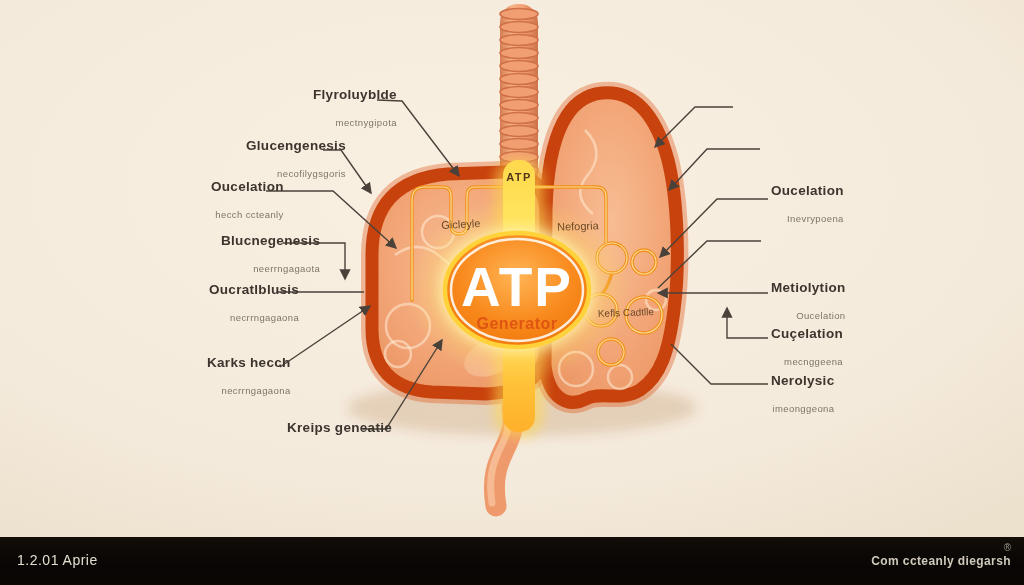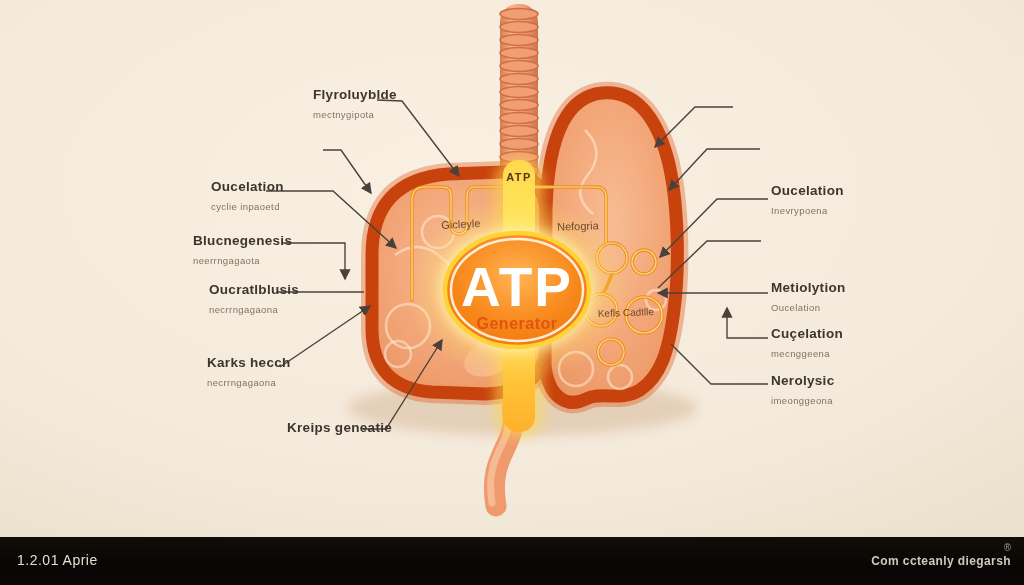--- a/index.html
+++ b/index.html
@@ -1,21 +1,21 @@
 <!DOCTYPE html>
 <html><head>
 <meta charset="utf-8">
 <style>
   html,body{margin:0;padding:0;background:#222;}
   .stage{position:relative;width:1024px;height:585px;overflow:hidden;
          font-family:"Liberation Sans",sans-serif;background:#f6ecdd;}
   .art{position:absolute;left:0;top:0;display:block;}
-  .lbl{position:absolute;pointer-events:none;}
+  .lbl{position:absolute;pointer-events:none;text-align:right;}
   .lbl .t{font-size:13.5px;font-weight:600;color:#3b352e;letter-spacing:.3px;line-height:13px;white-space:nowrap;}
-  .lbl .s{font-size:9.5px;color:#7d7467;letter-spacing:.4px;margin-top:8px;white-space:nowrap;}
+  .lbl .s{font-size:9.5px;color:#7d7467;letter-spacing:.4px;margin-top:16px;white-space:nowrap;}
   .footer{position:absolute;left:0;top:537px;width:1024px;height:48px;
           background:linear-gradient(180deg,#120d08 0%,#080504 60%,#0a0705 100%);}
   .footer .ver{position:absolute;left:17px;top:15px;font-size:14px;color:#e4decf;letter-spacing:.5px;}
   .footer .right{position:absolute;right:13px;top:5px;text-align:right;}
   .footer .reg{font-size:10px;color:#9d968b;line-height:12px;}
   .footer .credit{font-size:12px;color:#cfc8bb;letter-spacing:.4px;line-height:14px;font-weight:bold;}
   svg text{font-family:"Liberation Sans",sans-serif;}
 </style>
 </head>
 <body>
@@ -170,25 +170,29 @@
     <path d="M768,293 L658,293" marker-end="url(#arr)"></path>
     <path d="M768,338 L727,338 L727,308" marker-end="url(#arr)"></path>
     <path d="M768,384 L711,384 L671,344"></path>
   </g>
 </svg>
 
 <div class="lbl" style="left:313px;top:88px">
   <div class="t">Flyroluyblde</div>
   <div class="s">mectnygipota</div>
 </div>
+<div class="lbl" style="left:246px;top:139px">
+  <div class="t">Glucengenesis</div>
+  <div class="s">necofilygsgoris</div>
+</div>
 <div class="lbl" style="left:211px;top:180px">
   <div class="t">Oucelation</div>
-  <div class="s">cyclie inpaoetd</div>
-</div>
-<div class="lbl" style="left:193px;top:234px">
+  <div class="s">hecch ccteanly</div>
+</div>
+<div class="lbl" style="left:221px;top:234px">
   <div class="t">Blucnegenesis</div>
   <div class="s">neerrngagaota</div>
 </div>
 <div class="lbl" style="left:209px;top:283px">
   <div class="t">Oucratlblusis</div>
   <div class="s">necrrngagaona</div>
 </div>
 <div class="lbl" style="left:207px;top:356px">
   <div class="t">Karks hecch</div>
   <div class="s">necrrngagaona</div>

